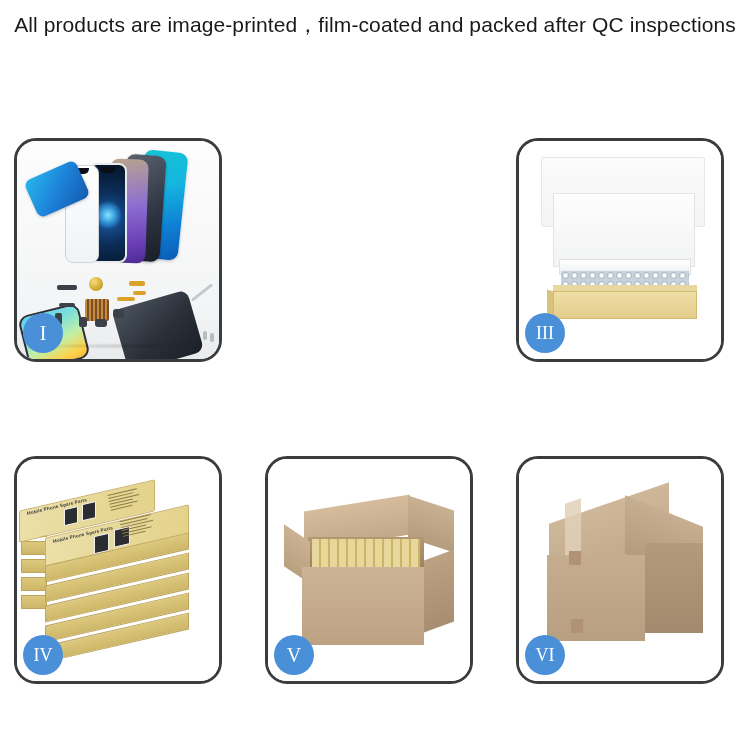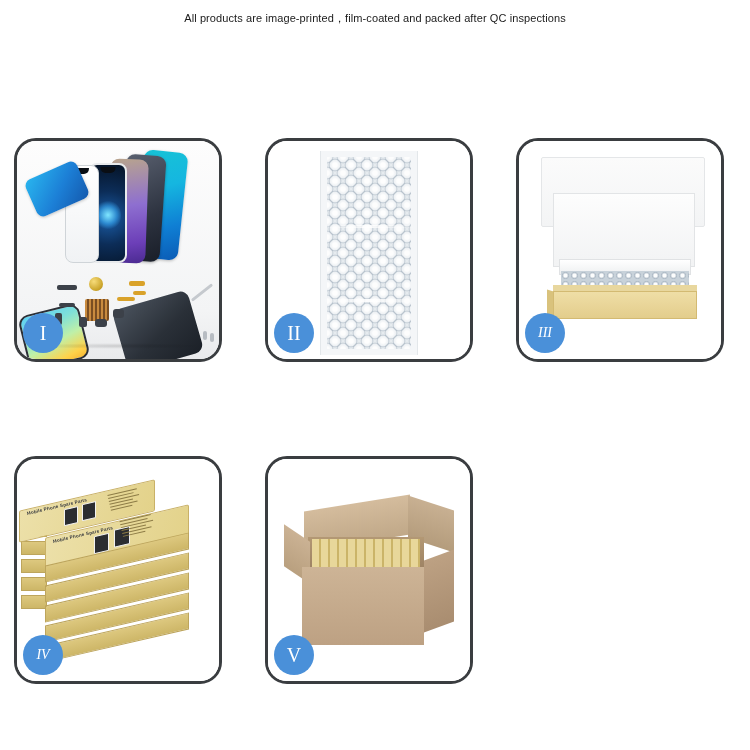--- a/index.html
+++ b/index.html
@@ -9,41 +9,41 @@
     font-family: "Liberation Sans", sans-serif;
     overflow: hidden;
   }
   .page { position: relative; width: 750px; height: 750px; background:#fff; }
 
   
   .header { position:absolute; top:0; left:0; width:750px; height:118px;
             display:flex; flex-direction:column; align-items:center; justify-content:flex-start; }
   .title { margin-top:38px; font-size:34px; letter-spacing:1.2px; color:#111;
            font-weight:400; white-space:nowrap; font-family:"Liberation Sans", sans-serif; }
-  .subtitle { margin-top:11px; font-size:11px; color:#1a1a1a; white-space:nowrap;
+  .subtitle { margin-top:11px; font-size:21px; color:#1a1a1a; white-space:nowrap;
               letter-spacing:0.1px; font-family:"Liberation Sans", sans-serif; }
 
   
   .grid { position:absolute; left:14px; top:138px; width:722px; height:546px; }
   .panel { position:absolute; border:3px solid #3a3d40; border-radius:22px;
            background:#ffffff; overflow:hidden; }
   .p1 { left:0;    top:0;   width:208px; height:224px; }
   .p2 { left:251px;top:0;   width:208px; height:224px; }
   .p3 { left:502px;top:0;   width:208px; height:224px; }
   .p4 { left:0;    top:318px;width:208px; height:228px; }
   .p5 { left:251px;top:318px;width:208px; height:228px; }
   .p6 { left:502px;top:318px;width:208px; height:228px; }
 
   .stage { position:absolute; inset:0; overflow:hidden; }
 
   .badge { position:absolute; left:6px; bottom:6px; width:40px; height:40px;
            border-radius:50%; background:#4a90d9; color:#fff; z-index:40;
            display:flex; align-items:center; justify-content:center;
            font-family:"Liberation Serif", serif; font-size:20px; line-height:1; }
-  .badge.small { font-size:14px;font-style:italic; }
+  .badge.small { font-size:18px; }
 
   
   .p1 .stage { background:linear-gradient(#fdfdfd,#f3f4f5 78%,#e9eaec); }
   .ph { position:absolute; border-radius:9px; }
   .ph.f1 { left:122px; top:10px; width:44px; height:108px; transform:rotate(6deg);
            background:linear-gradient(160deg,#17c3d6,#15b6e0 35%,#0f7fd4 70%,#0a5bb5);
            box-shadow:0 1px 3px rgba(0,0,0,.25); }
   .ph.f2 { left:106px; top:14px; width:40px; height:106px; transform:rotate(4deg);
            background:linear-gradient(150deg,#5a6170,#2d3340 60%,#191e28);
            box-shadow:0 1px 3px rgba(0,0,0,.3); }
@@ -196,32 +196,20 @@
         <div class="part" style="left:186px;top:190px;width:4px;height:9px;border-radius:2px;background:#b7bcc2;"></div>
         <div class="part" style="left:193px;top:192px;width:4px;height:9px;border-radius:2px;background:#b7bcc2;"></div>
         <div class="part" style="left:172px;top:150px;width:26px;height:3px;transform:rotate(-38deg);background:#c5c9ce;"></div>
         <div class="shadowline"></div>
       </div>
       <div class="badge">
         <span>I</span>
       </div>
     </div>
 
-    <div class="panel p2">
-      <div class="stage">
-        <div class="pouch">
-          <div class="bubbles"></div>
-          <div class="seam" style="top:74px;"></div>
-          <div class="seam" style="top:148px;"></div>
-        </div>
-      </div>
-      <div class="badge">
-        <span>II</span>
-      </div>
-    </div>
 
     <div class="panel p3">
       <div class="stage">
         <div class="lidback"></div>
         <div class="boxin"></div>
         <div class="foam"></div>
         <div class="bwinner"></div>
         <div class="kraftlip"></div>
         <div class="kraftside"></div>
         <div class="kraftfront"></div>
@@ -287,15 +275,29 @@
         <div class="cv-goods"></div>
         <div class="cv-flapL"></div>
         <div class="cv-body"></div>
         <div class="cv-right"></div>
       </div>
       <div class="badge">
         <span>V</span>
       </div>
     </div>
 
+    <div class="panel p6">
+      <div class="stage">
+        <div class="sc-top"></div>
+        <div class="sc-top2"></div>
+        <div class="sc-tape"></div>
+        <div class="sc-front"></div>
+        <div class="sc-side"></div>
+        <div class="sc-tab" style="left:50px;top:92px;width:12px;height:14px;"></div>
+        <div class="sc-tab" style="left:52px;top:160px;width:12px;height:14px;"></div>
+      </div>
+      <div class="badge small">
+        <span>VI</span>
+      </div>
+    </div>
 
   </div>
 </div>
 
 </body></html>

